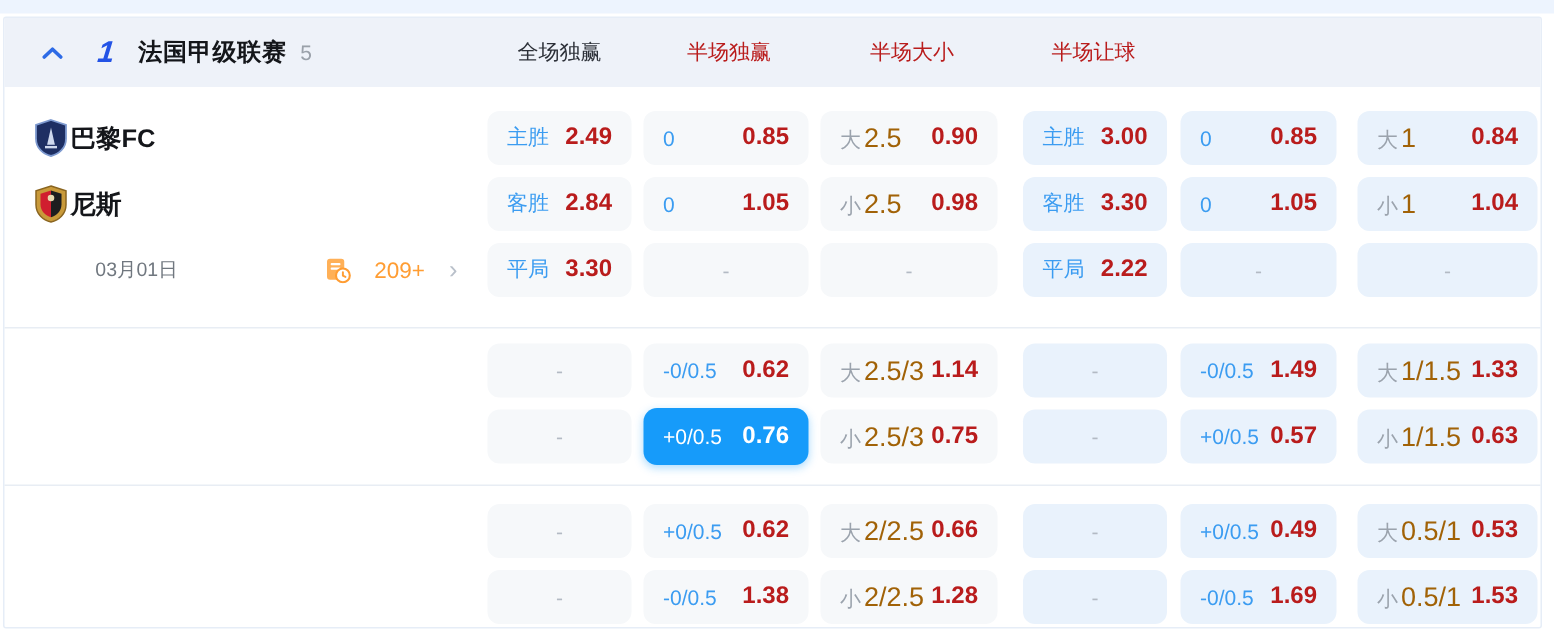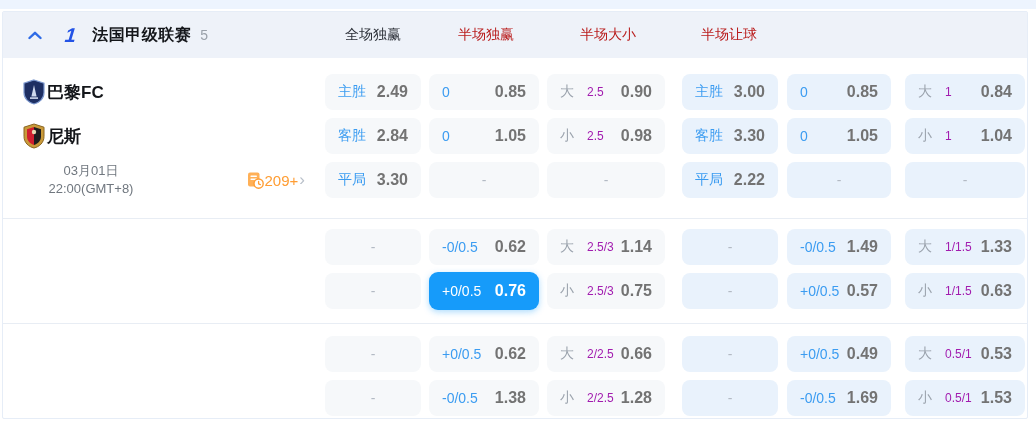--- a/index.html
+++ b/index.html
@@ -25,32 +25,32 @@
   .row.first{margin-top:12px;}
   .divider{border-top:1px solid #e8edf4;margin-top:16px;}
   .divider2{border-top:1px solid #e8edf4;margin-top:10px;}
   .row.s2a{margin-top:6px;} .row.s3a{margin-top:8px;}
   .cell{height:36px;border-radius:8px;display:flex;align-items:center;justify-content:space-between;
     padding:0 13px;box-sizing:border-box;cursor:pointer;flex:none;}
   .ft{background:#f6f8fa;} .ht{background:#e9f2fc;}
   .lbl{color:#3b9cf1;font-size:14px;}
   .pl{display:flex;align-items:baseline;}
   .pfx{color:#9ba3ad;font-size:14px;}
-  .line{color:#a21caf;font-size:12px;margin-left:13px;}
-  .val{color:#737373;font-weight:700;font-size:16px;}
+  .line{color:#a16207;font-size:18px;margin-left:2px;}
+  .val{color:#b91c1c;font-weight:700;font-size:16px;}
   .empty{justify-content:center;cursor:default;}
   .dash{color:#b3bac4;font-size:14px;}
   .selected{background:#169bfa;box-shadow:0 2px 6px rgba(22,155,250,.35);height:38px;border-radius:9px;}
   .selected .lbl,.selected .val{color:#fff;}
   
   .crest{width:26px;height:26px;display:flex;align-items:center;justify-content:center;flex:none;}
   .tname{font-size:17px;font-weight:700;color:#14161a;margin-left:0;}
   
   .dt{width:140px;text-align:center;color:#70777f;font-size:13px;line-height:18px;}
-  .more{margin-left:auto;margin-right:20px;display:flex;align-items:center;gap:1px;cursor:pointer;}
+  .more{margin-left:auto;margin-right:20px;display:flex;align-items:center;gap:16px;cursor:pointer;}
   .mtxt{color:#ff9d33;font-size:15px;}
   .chevr{color:#b9c0ca;font-size:17px;line-height:1;margin-top:-2px;}
 </style>
 </head>
 <body>
 
 <div class="top-strip"></div>
 
 <div class="card">
 
@@ -155,21 +155,20 @@
           <span class="line">1</span>
         </span>
         <span class="val">1.04</span>
       </div>
   </div>
 
   <div class="row">
     <div class="team-col">
       <div class="dt">
         <div>03月01日</div>
-        <div>22:00(GMT+8)</div>
       </div>
       <div class="more">
         <span style="display:flex;">
           <svg width="18" height="18" viewBox="0 0 18 18">
               <rect x="2" y="1.5" width="11.5" height="14" rx="2" fill="#ffb057"></rect>
               <rect x="4.4" y="4.4" width="6.6" height="1.5" rx=".7" fill="#fff"></rect>
               <rect x="4.4" y="7.4" width="6.6" height="1.5" rx=".7" fill="#fff"></rect>
               <circle cx="12.6" cy="12.6" r="4.6" fill="#fff" stroke="#ff9d33" stroke-width="1.4"></circle>
               <path d="M12.6 10.4 V12.8 L14.3 13.6" fill="none" stroke="#ff9d33" stroke-width="1.3" stroke-linecap="round"></path>
             </svg>

